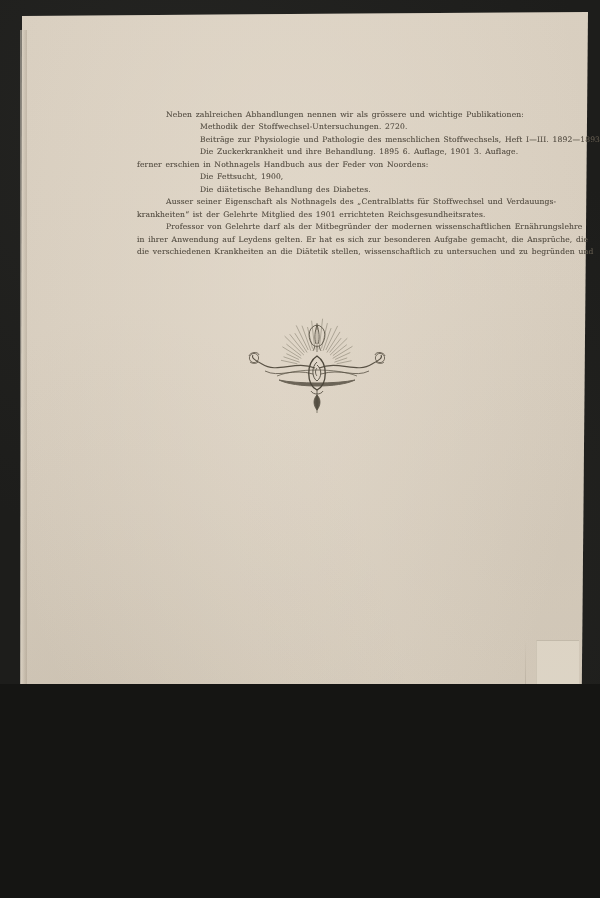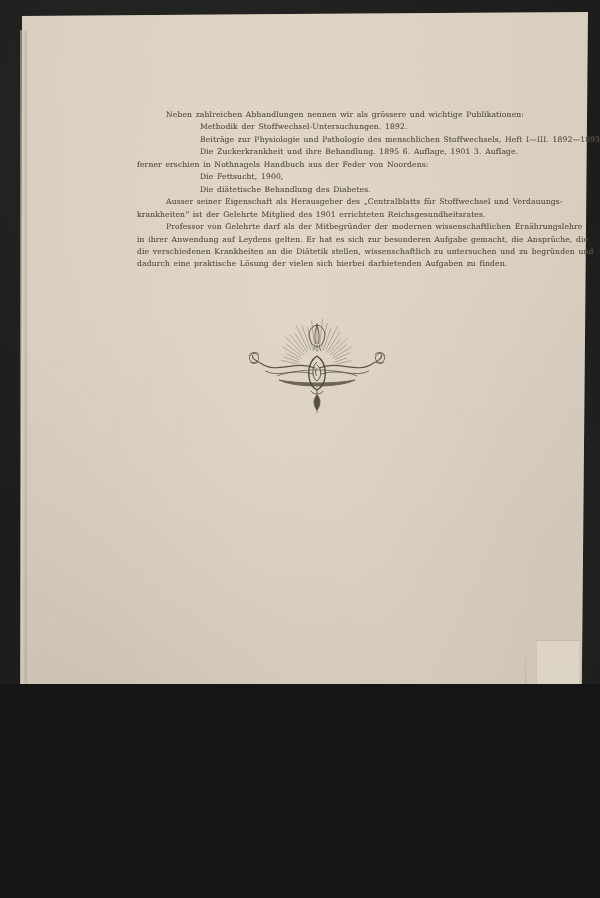--- a/index.html
+++ b/index.html
@@ -63,32 +63,31 @@
 
 <div class="scan">
 
   <div class="sheet"></div>
   <div class="edge-sliver"></div>
   <div class="crease-1"></div>
   <div class="patch"></div>
 
   <div class="textblock">
     <div class="tl ind-para">Neben zahlreichen Abhandlungen nennen wir als grössere und wichtige Publikationen:</div>
-    <div class="tl ind-sub">Methodik der Stoffwechsel-Untersuchungen.  1892.</div>
+    <div class="tl ind-sub">Methodik der Stoffwechsel-Untersuchungen.  2720.</div>
     <div class="tl ind-sub">Beiträge zur Physiologie und Pathologie des menschlichen Stoffwechsels, Heft I—III.  1892—1893.</div>
     <div class="tl ind-sub">Die Zuckerkrankheit und ihre Behandlung.  1895 6. Auflage, 1901 3. Auflage.</div>
     <div class="tl">ferner erschien in Nothnagels Handbuch aus der Feder von Noordens:</div>
     <div class="tl ind-sub">Die Fettsucht, 1900,</div>
     <div class="tl ind-sub">Die diätetische Behandlung des Diabetes.</div>
-    <div class="tl ind-para">Ausser seiner Eigenschaft als Herausgeber des „Centralblatts für Stoffwechsel und Verdauungs-</div>
+    <div class="tl ind-para">Ausser seiner Eigenschaft als Nothnagels des „Centralblatts für Stoffwechsel und Verdauungs-</div>
     <div class="tl">krankheiten“ ist der Gelehrte Mitglied des 1901 errichteten Reichsgesundheitsrates.</div>
     <div class="tl ind-para">Professor von Gelehrte darf als der Mitbegründer der modernen wissenschaftlichen Ernährungslehre</div>
     <div class="tl">in ihrer Anwendung auf Leydens gelten.  Er hat es sich zur besonderen Aufgabe gemacht, die Ansprüche, die</div>
     <div class="tl">die verschiedenen Krankheiten an die Diätetik stellen, wissenschaftlich zu untersuchen und zu begründen und</div>
-    <div class="tl">dadurch eine praktische Lösung der vielen sich hierbei darbietenden Aufgaben zu finden.</div>
   </div>
 
   <div class="ornament">
     <svg viewBox="0 0 160 95" xmlns="http://www.w3.org/2000/svg">
       <g id="rays" stroke="#6b6455" stroke-width="0.55" opacity="0.8">
           <line x1="99.6" y1="45.8" x2="114.6" y2="42.7"></line>
           <line x1="97.4" y1="44.2" x2="110.2" y2="39.9"></line>
           <line x1="98.1" y1="41.5" x2="113.3" y2="34.5"></line>
           <line x1="95.7" y1="40.4" x2="115.5" y2="28.3"></line>
           <line x1="95.8" y1="37.7" x2="109.8" y2="26.7"></line>

